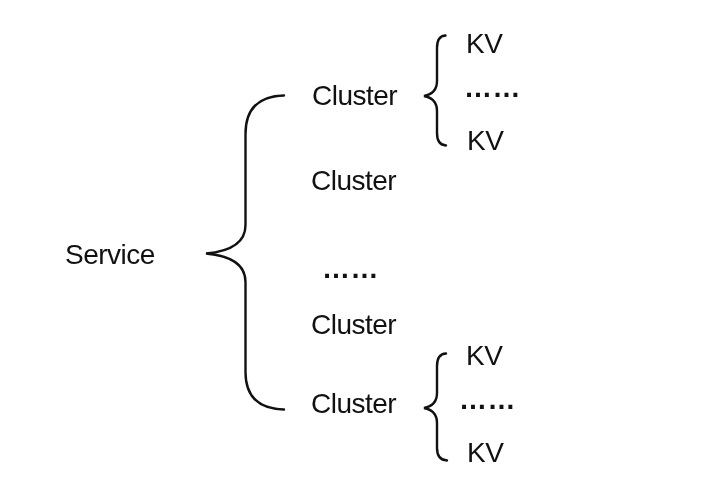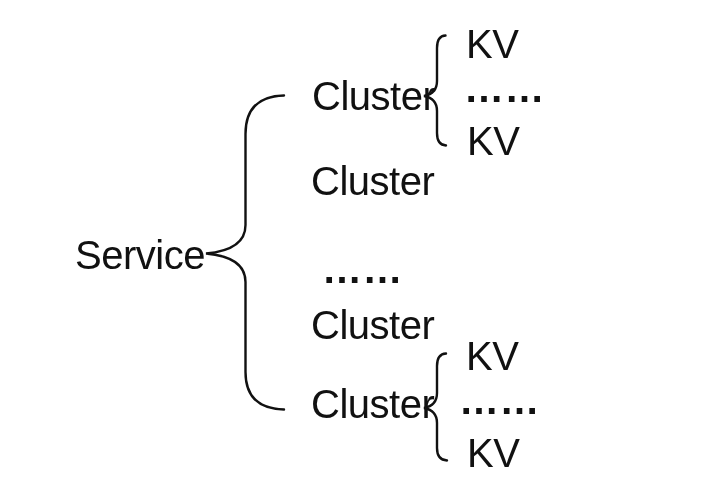--- a/index.html
+++ b/index.html
@@ -14,21 +14,21 @@
   }
   .canvas {
     position: relative;
     width: 727px;
     height: 485px;
     background: var(--background);
     overflow: hidden;
   }
   .label {
     position: absolute;
-    font-size: 40px;
+    font-size: 28px;
     line-height: 32px;
     letter-spacing: -0.5px;
     white-space: nowrap;
     color: var(--ink);
   }
   .ellipsis {
     letter-spacing: 0.5px;
     font-weight: bold;
   }
   .brace-layer {
@@ -48,21 +48,21 @@
 <body>
 
 <div class="canvas">
 
   <svg class="brace-layer" viewBox="0 0 727 485" aria-hidden="true">
     <path d="M 284 95.5 Q 245.5 96.5 245.5 134 L 245.5 225 Q 245.5 250 206 253.5 Q 245.5 257 245.5 282 L 245.5 372 Q 245.5 408.5 284 409.5"></path>
     <path d="M 445.5 35.5 Q 437 36 437 48 L 437 81 Q 437 93.5 424 96 Q 437 98.5 437 111 L 437 133 Q 437 145 446 145.5"></path>
     <path d="M 446 353.5 Q 437 354 437 366 L 437 393 Q 437 405.5 424 408 Q 437 410.5 437 423 L 437 448 Q 437 460 447 460.5"></path>
   </svg>
 
-  <span class="label" style="left:75px; top:239px;">Service</span>
+  <span class="label" style="left:65px; top:239px;">Service</span>
 
   <span class="label" style="left:312px; top:80px;">Cluster</span>
   <span class="label" style="left:311px; top:165px;">Cluster</span>
   <span class="label ellipsis" style="left:322px; top:253px;">……</span>
   <span class="label" style="left:311px; top:309px;">Cluster</span>
   <span class="label" style="left:311px; top:388px;">Cluster</span>
 
   <span class="label" style="left:466px; top:28px;">KV</span>
   <span class="label ellipsis" style="left:464px; top:72px;">……</span>
   <span class="label" style="left:467px; top:125px;">KV</span>

